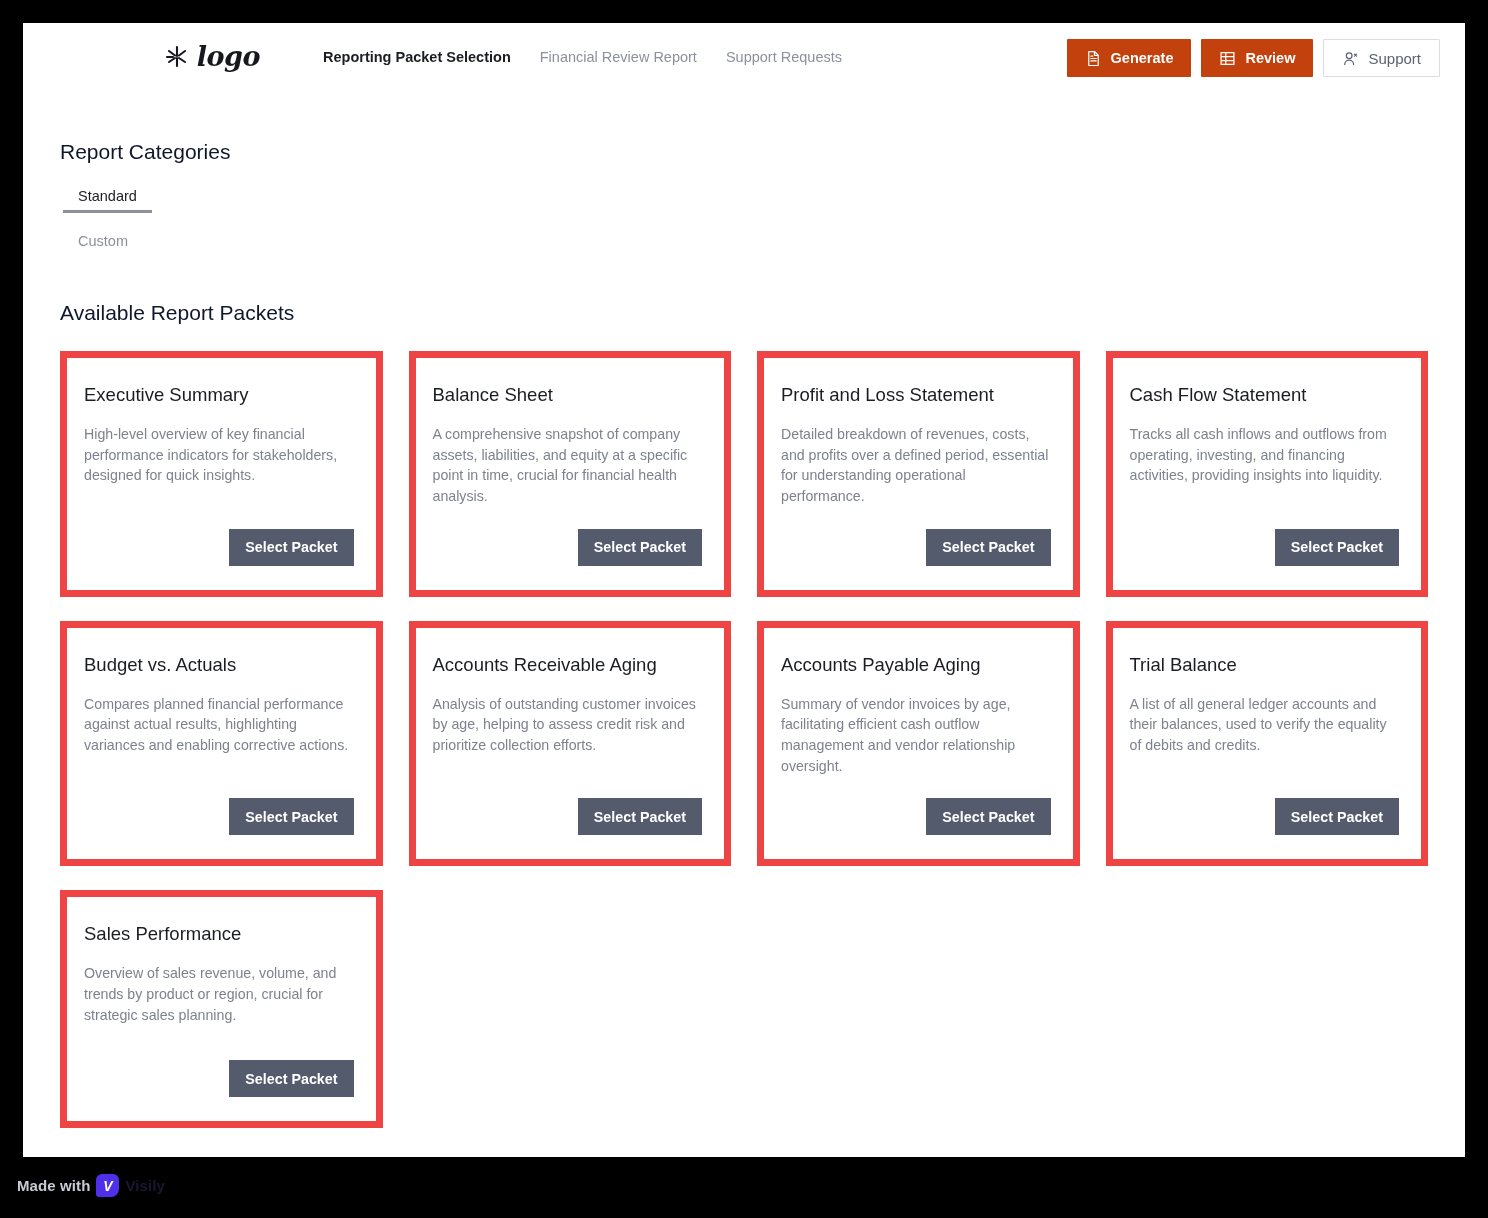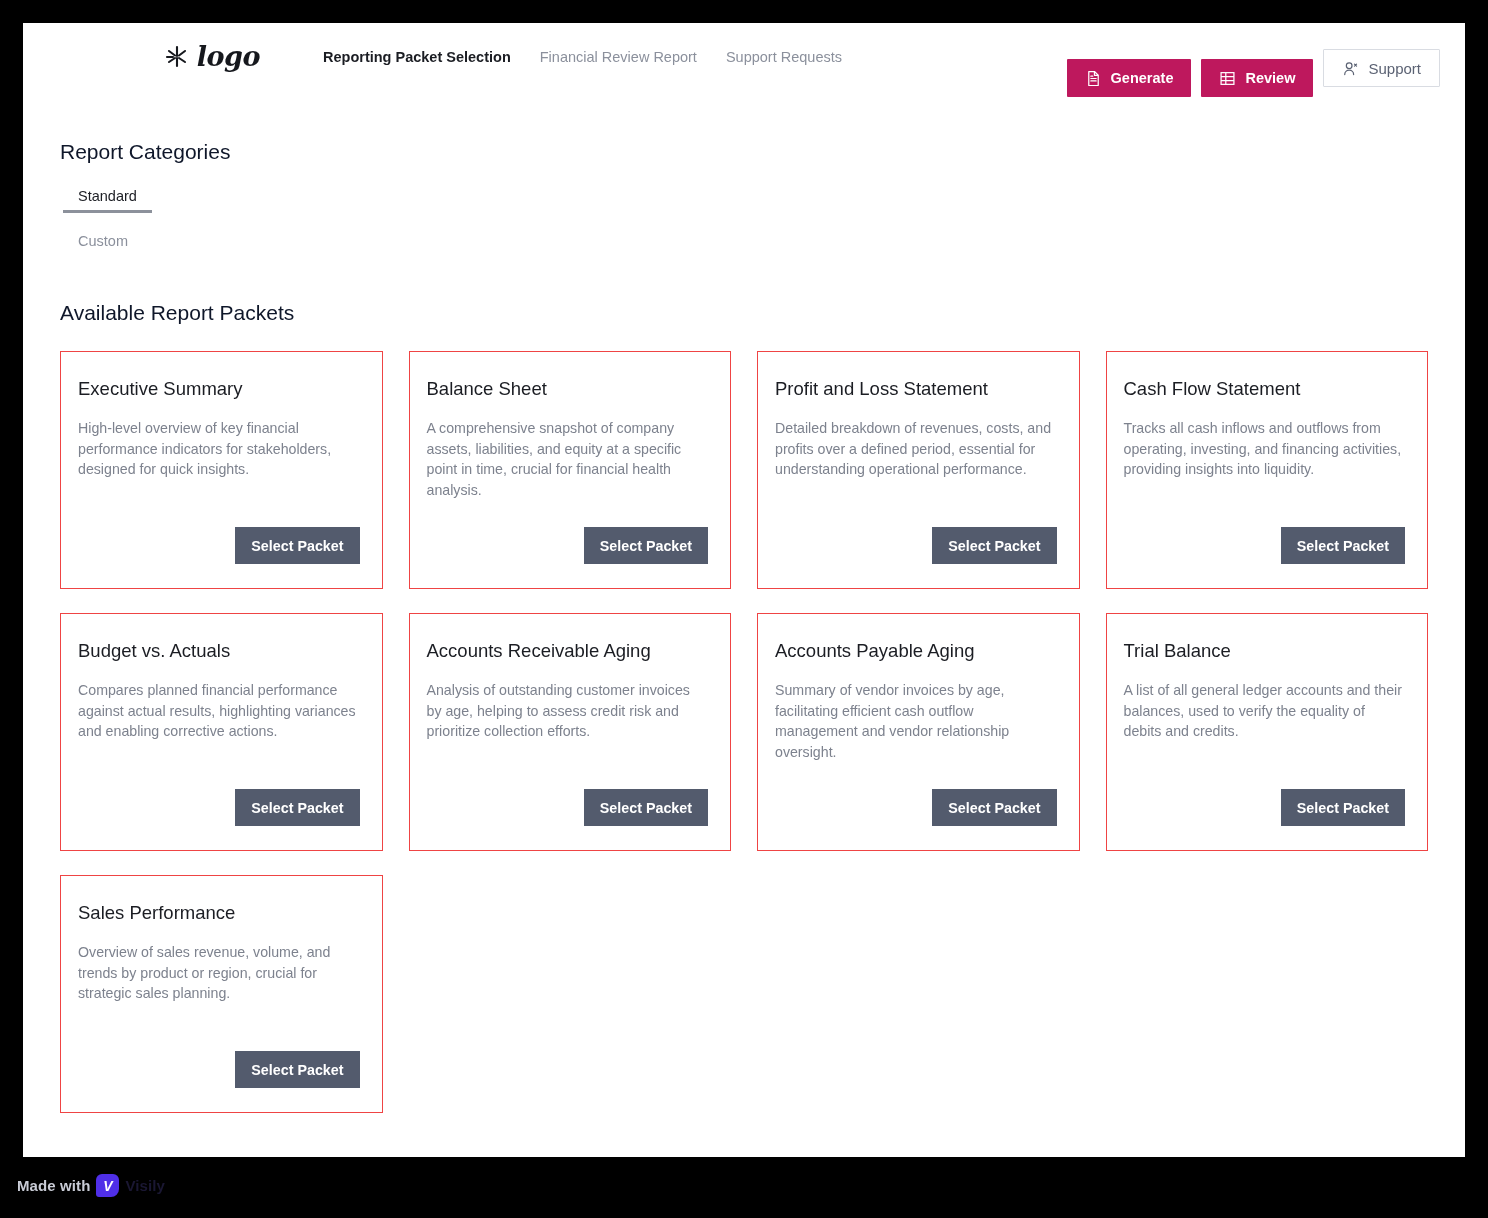--- a/index.html
+++ b/index.html
@@ -89,21 +89,21 @@
     justify-content: center;
     gap: 9px;
     padding: 0 18px;
     font-size: 14.5px;
     font-weight: 700;
     cursor: pointer;
     border: none;
     border-radius: 1px;
     white-space: nowrap;
   }
-  .btn-solid { background: #be185d; color: #ffffff; margin-top: 20px; }
+  .btn-solid { background: #c2410c; color: #ffffff; }
   .btn-ghost {
     background: #ffffff;
     color: #5b6273;
     border: 1px solid #d9dce2;
     font-weight: 400;
     font-size: 15px;
   }
   .btn svg { display: block; flex: none; }
 
   
@@ -147,21 +147,21 @@
 
   .grid {
     display: grid;
     grid-template-columns: repeat(4, 1fr);
     column-gap: 26px;
     row-gap: 24px;
     margin-top: 26px;
   }
 
   .card {
-    border: 1px solid #ef4444;
+    border: 7px solid #ef4444;
     background: #ffffff;
     padding: 26px 22px 24px 17px;
     display: flex;
     flex-direction: column;
     min-height: 238px;
   }
   .card-title {
     font-size: 18.5px;
     color: #1b1d23;
     font-weight: 400;

